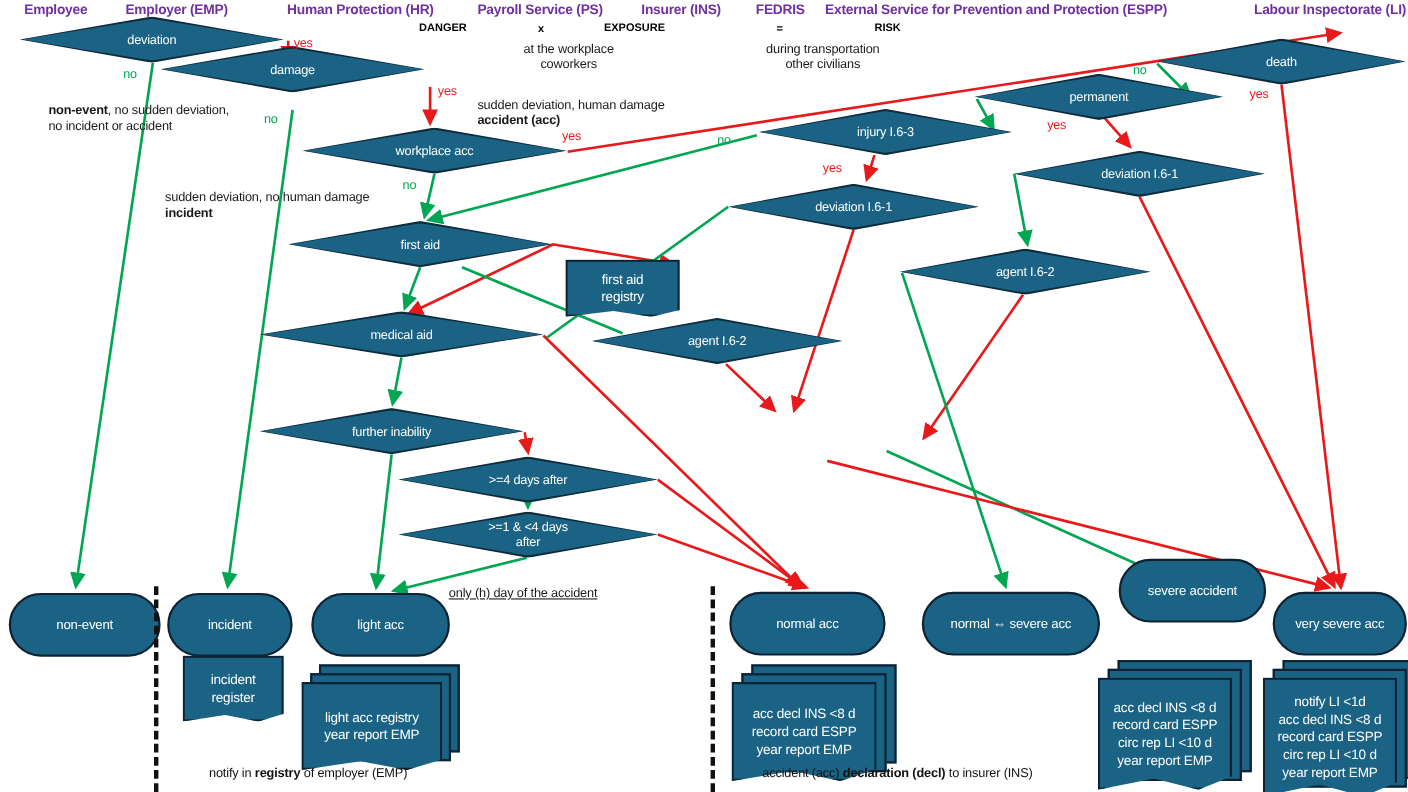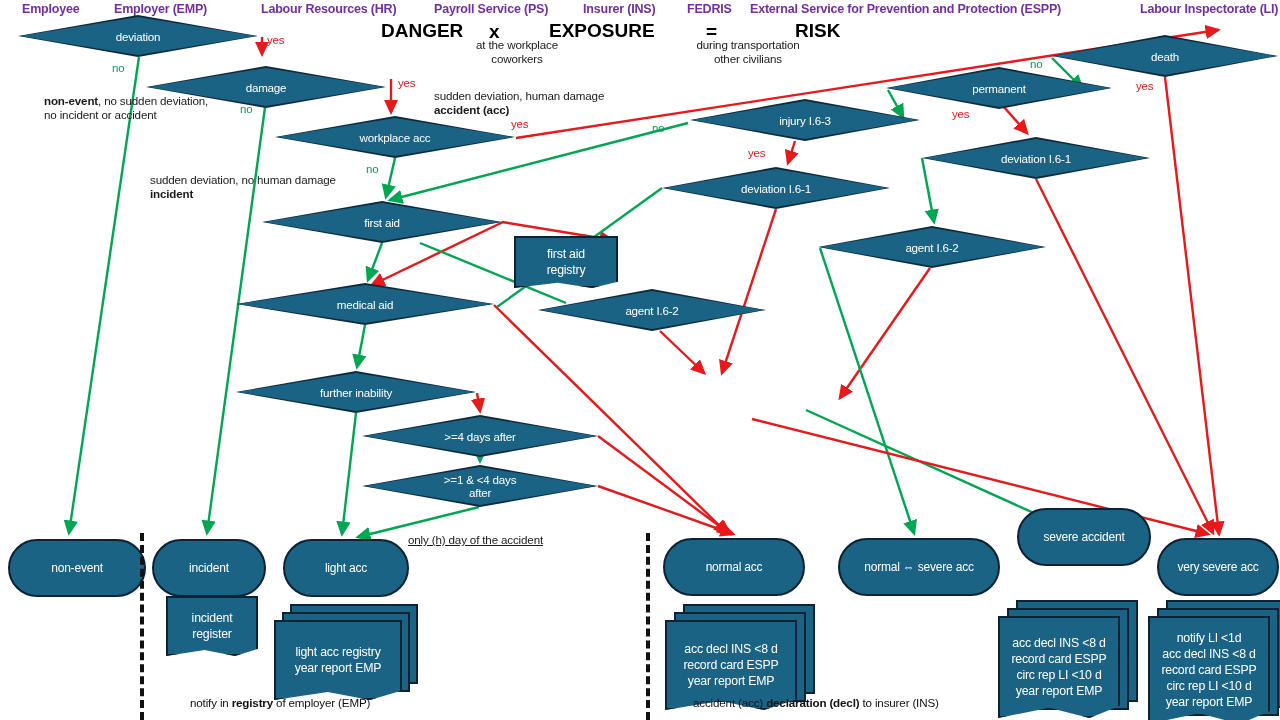--- a/index.html
+++ b/index.html
@@ -10,21 +10,21 @@
     position:absolute;color:#7030A0;font-weight:bold;font-size:12.5px;
     white-space:nowrap;letter-spacing:-0.2px;
   }
   .note{
     position:absolute;color:#1a1a1a;font-size:11.6px;line-height:14px;
     white-space:pre;letter-spacing:-0.15px;
   }
   .note b{font-weight:bold;}
   .note.center{text-align:center;}
   .hdr-formula{
-    position:absolute;color:#000;font-weight:bold;font-size:19px;white-space:nowrap;
+    position:absolute;color:#000;font-weight:bold;font-size:10px;white-space:nowrap;
   }
   .dwrap{position:absolute;}
   .dwrap .dshadow{
     position:absolute;left:0;top:0;width:100%;height:100%;background:#0d2b3a;
     -webkit-clip-path:polygon(50% 0,100% 50%,50% 100%,0 50%);
     clip-path:polygon(50% 0,100% 50%,50% 100%,0 50%);
   }
   .dwrap .dface{
     position:absolute;left:2px;top:2px;width:calc(100% - 4px);height:calc(100% - 4px);
     background:#1A6384;color:#fff;font-size:11.6px;display:flex;align-items:center;
@@ -138,21 +138,21 @@
       <path d="M820,248 L914,533" stroke="#00A651" marker-end="url(#ar-green)"></path>
 
       <path d="M806,410 L1078,533" stroke="#00A651" marker-end="url(#ar-green)"></path>
 
       <path d="M752,419 L1208,534" stroke="#E8191B" marker-end="url(#ar-red)"></path>
     </g>
   </svg>
 
   <div class="lane-head" style="left:22px;top:2px;">Employee</div>
   <div class="lane-head" style="left:114px;top:2px;">Employer (EMP)</div>
-  <div class="lane-head" style="left:261px;top:2px;">Labour Resources (HR)</div>
+  <div class="lane-head" style="left:261px;top:2px;">Human Protection (HR)</div>
   <div class="lane-head" style="left:434px;top:2px;">Payroll Service (PS)</div>
   <div class="lane-head" style="left:583px;top:2px;">Insurer (INS)</div>
   <div class="lane-head" style="left:687px;top:2px;">FEDRIS</div>
   <div class="lane-head" style="left:750px;top:2px;">External Service for Prevention and Protection (ESPP)</div>
   <div class="lane-head" style="left:1126px;top:2px;padding-left:14px;">Labour Inspectorate (LI)</div>
 
   <div class="hdr-formula" style="left:381px;top:20px;">DANGER</div>
   <div class="hdr-formula" style="left:489px;top:21px;">x</div>
   <div class="hdr-formula" style="left:549px;top:20px;">EXPOSURE</div>
   <div class="hdr-formula" style="left:706px;top:21px;">=</div>
@@ -165,21 +165,21 @@
 
   <div class="note" style="left:44px;top:94px;width:270px;"><b>non-event</b>, no sudden deviation,<br>no incident or accident</div>
   <div class="note" style="left:434px;top:89px;width:270px;">sudden deviation, human damage<br><b>accident (acc)</b></div>
   <div class="note" style="left:150px;top:173px;width:290px;">sudden deviation, no human damage<br><b>incident</b></div>
   <div class="note" style="left:408px;top:533px;width:230px;text-decoration:underline;">only (h) day of the accident</div>
 
   <div class="dwrap" style="left:18px;top:15px;width:240px;height:42px;">
     <div class="dshadow"></div>
     <div class="dface">deviation</div>
   </div>
-  <div class="dwrap" style="left:146px;top:66px;width:240px;height:42px;">
+  <div class="dwrap" style="left:146px;top:42px;width:240px;height:42px;">
     <div class="dshadow"></div>
     <div class="dface">damage</div>
   </div>
   <div class="dwrap" style="left:275px;top:116px;width:240px;height:42px;">
     <div class="dshadow"></div>
     <div class="dface">workplace acc</div>
   </div>
   <div class="dwrap" style="left:690px;top:99px;width:230px;height:42px;">
     <div class="dshadow"></div>
     <div class="dface">injury I.6-3</div>

